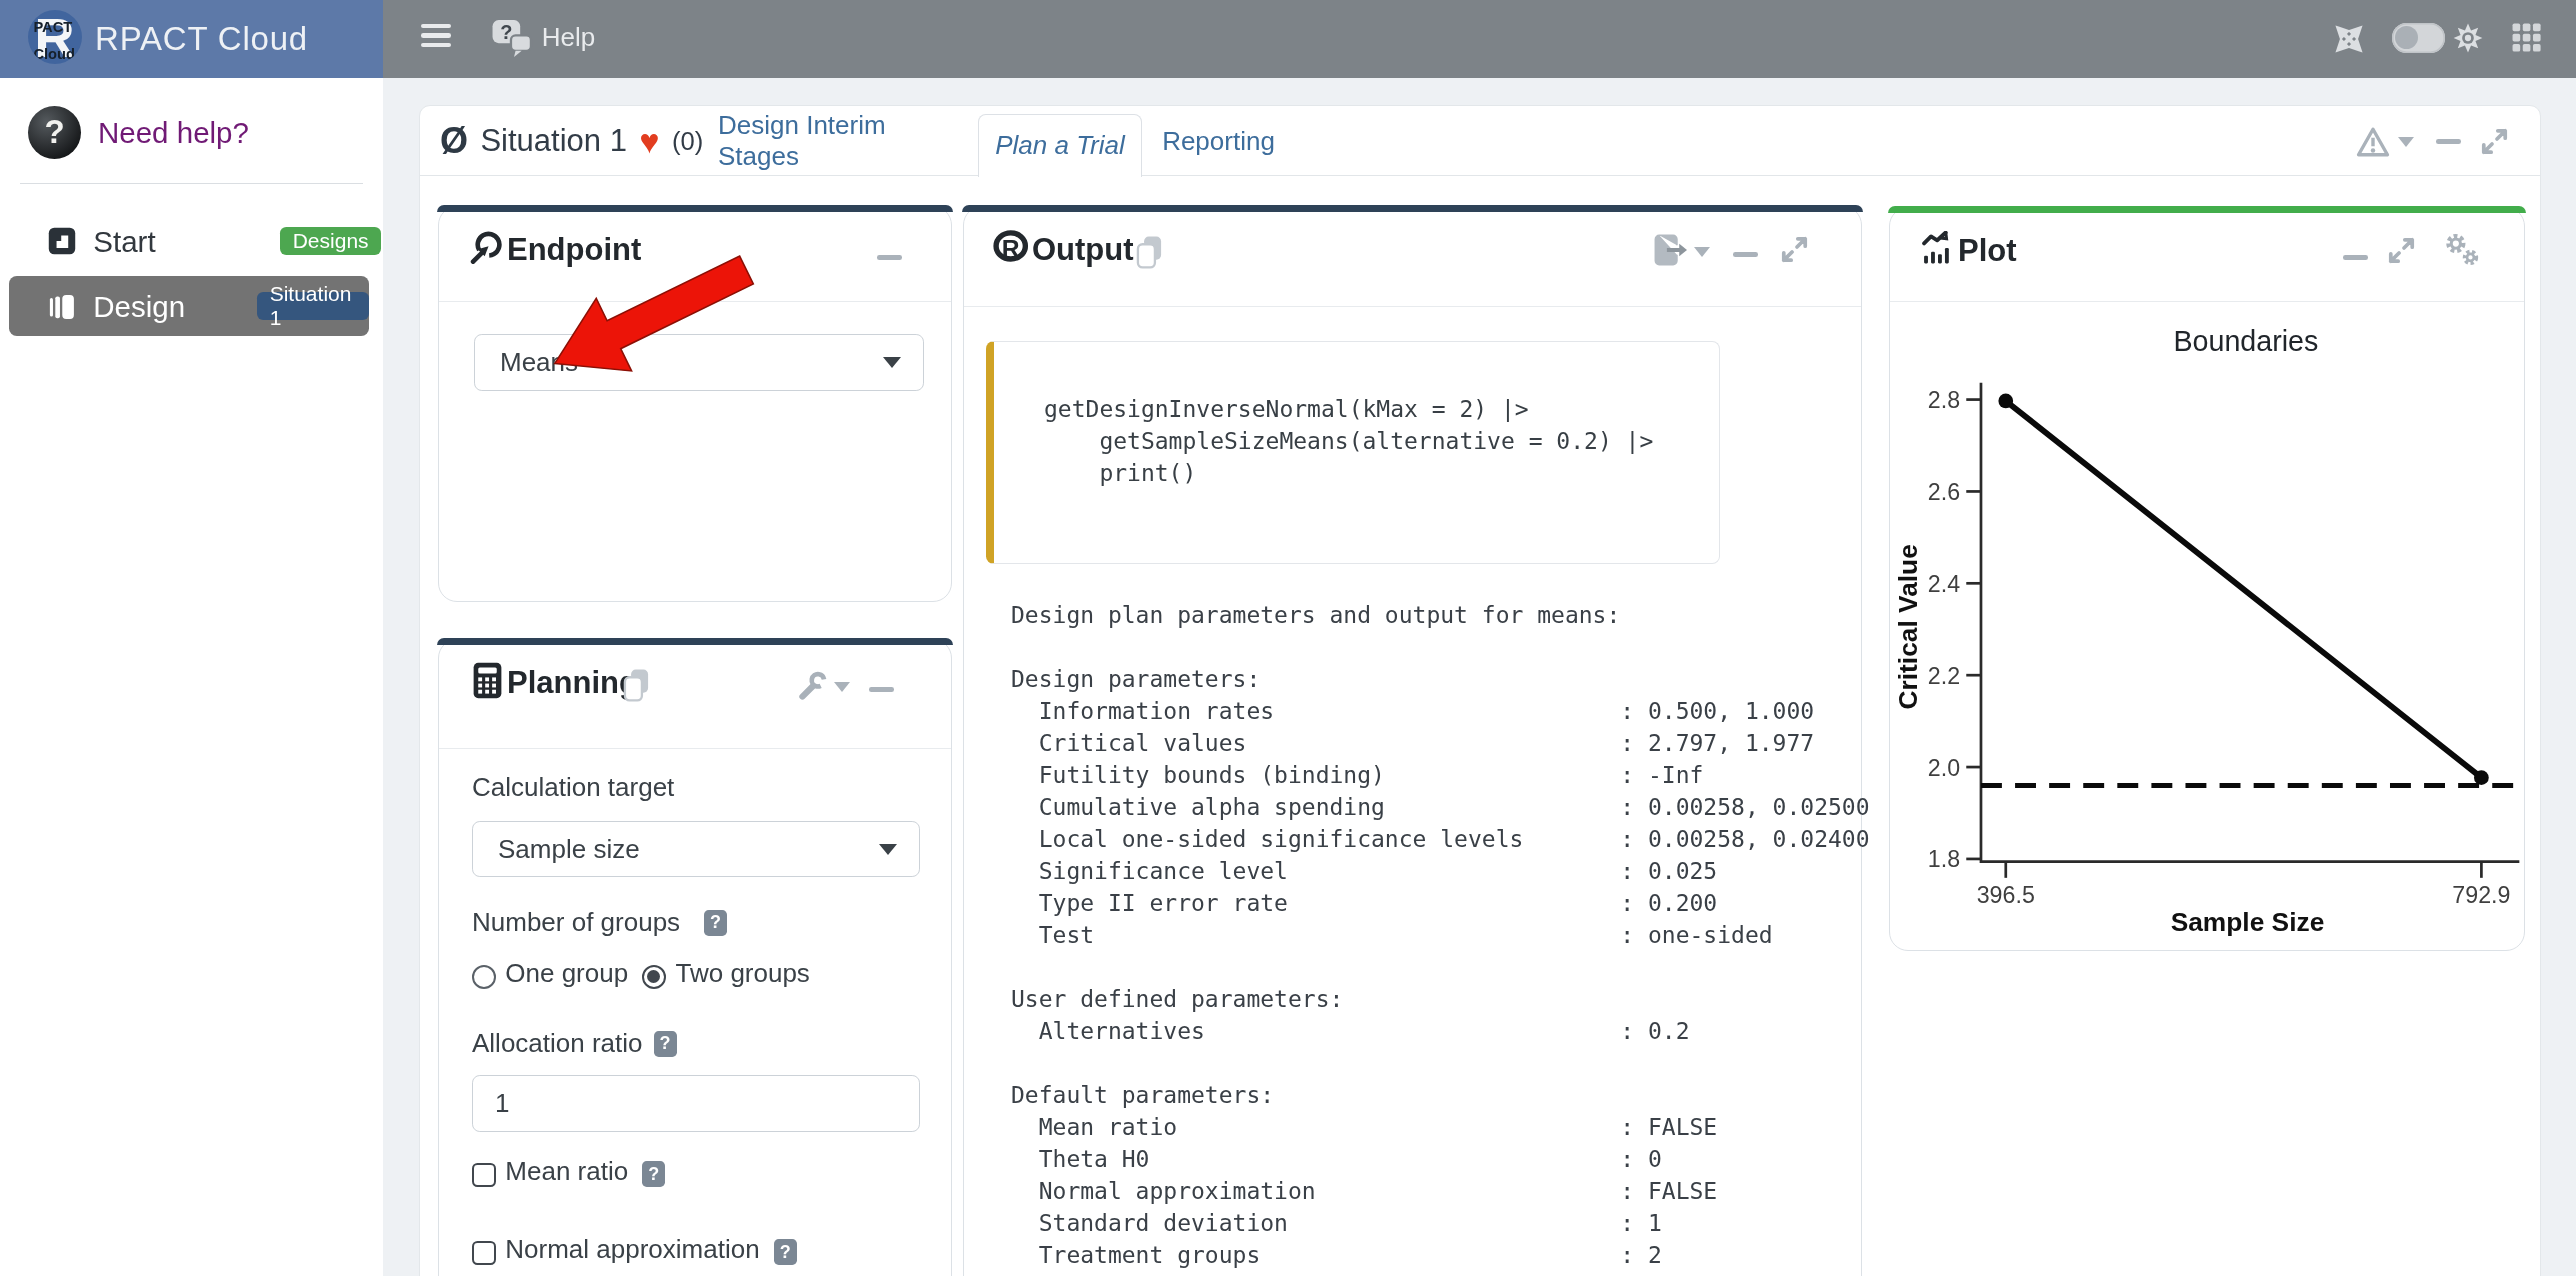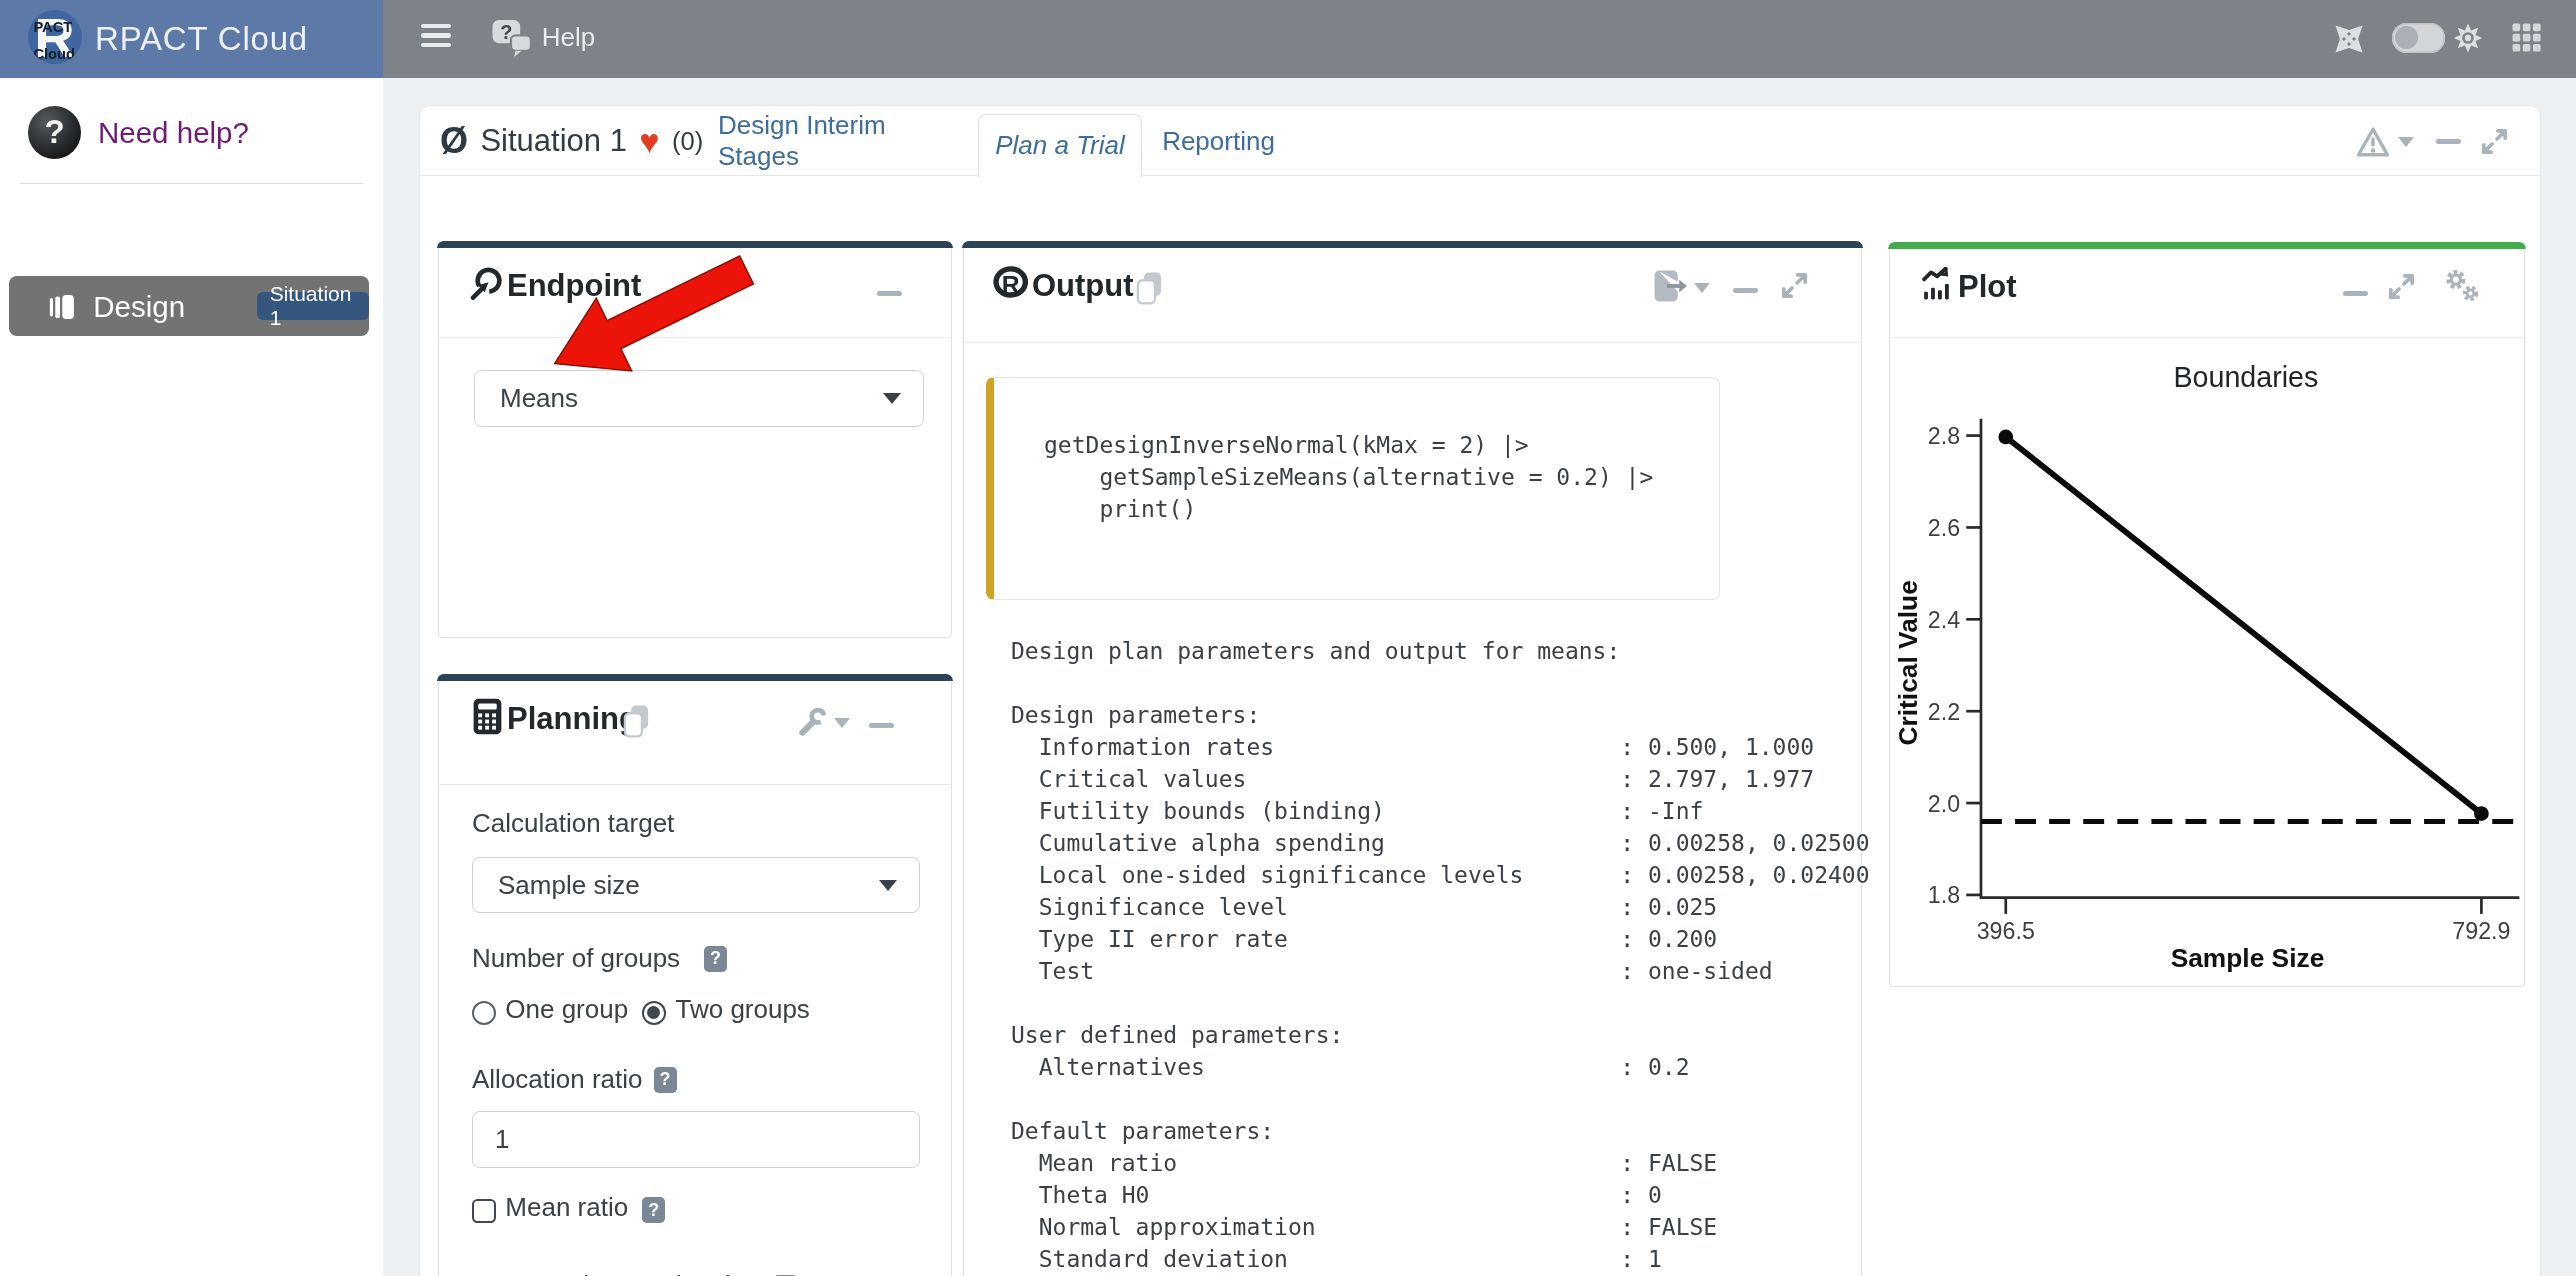--- a/index.html
+++ b/index.html
@@ -57,21 +57,21 @@
   .tab { position:absolute; top:0; height:70px; display:flex; align-items:center; justify-content:center;
          font-size:26px; color:#3d6d9c; cursor:pointer; }
   .tab-0 { left:298px; width:248px; } .tab-1 { left:558px; width:164px; } .tab-2 { left:725px; width:147px; }
   .tab.on { top:7.8px; height:63px; background:#fff; border:1.6px solid #dde1e6; border-bottom:none;
             border-radius:7.8px 7.8px 0 0;font-style:italic; }
   .minus-bar { width:25px; height:4.7px; background:#aab2ba; border-radius:2.3px; }
   .caret-gray { width:0; height:0; border-left:8.5px solid transparent; border-right:8.5px solid transparent;
                 border-top:10px solid #aab2ba; }
 
   
-  .card { position:absolute; background:#fff; border:1.6px solid #dce1e6; border-radius:4px;margin-top:36px; }
+  .card { position:absolute; background:#fff; border:1.6px solid #dce1e6; border-radius:19px; }
   .card::before { content:""; position:absolute; left:-1.6px; top:-1.6px; right:-1.6px; height:7px;
                   border-radius:7.8px 7.8px 0 0; background:var(--accent); }
   .card-endpoint { left:18px; top:100px; width:514px; height:396px; --accent:#2e4257; }
   .card-planning { left:18px; top:533px; width:514px; height:698px; --accent:#2e4257; }
   .card-output   { left:543px; top:100px; width:899px; height:1109px; --accent:#2e4257; }
   .card-plot     { left:1469px; top:101px; width:636px; height:744px; --accent:#42ad4b; }
   .card-title { position:absolute; left:68px; top:25px; font-size:31px; font-weight:600; color:#23282d; }
   .card-divider { position:absolute; left:0; width:100%; height:0; border-top:1.6px solid #e8ebee; }
   .selectbox { position:absolute; border:1.6px solid #ccd2d8; border-radius:7.8px; background:#fff;
                display:flex; align-items:center; cursor:pointer; }
@@ -167,20 +167,28 @@
     </svg>
   </div>
 
   <aside class="sidebar">
     <div class="needhelp">
       <div class="qcircle">?</div>
       <span class="needhelp-label">Need help?</span>
     </div>
     <div class="side-divider"></div>
 
+    <div class="nav-item nav-start">
+      <svg style="position:absolute;left:39px;top:16.3px;" width="28" height="28" viewBox="0 0 36 36">
+        <rect x="1" y="1" width="34" height="34" rx="7" fill="#2a3138"></rect>
+        <path d="M11 27 V18 h6 v-7 h9 v16 z" fill="#ffffff"></path>
+      </svg>
+      <span class="nav-label">Start</span>
+      <span class="badge badge-green">Designs</span>
+    </div>
 
     <div class="nav-item nav-design on">
       <svg style="position:absolute;left:37px;top:14.7px;" width="31" height="31" viewBox="0 0 40 40">
         <rect x="5" y="9" width="4" height="24" rx="2" fill="#fff"></rect>
         <rect x="12" y="7" width="6" height="28" rx="2.5" fill="#fff"></rect>
         <rect x="21" y="5" width="15" height="31" rx="5" fill="#fff"></rect>
       </svg>
       <span class="nav-label">Design</span>
       <span class="badge badge-navy">Situation 1</span>
     </div>

